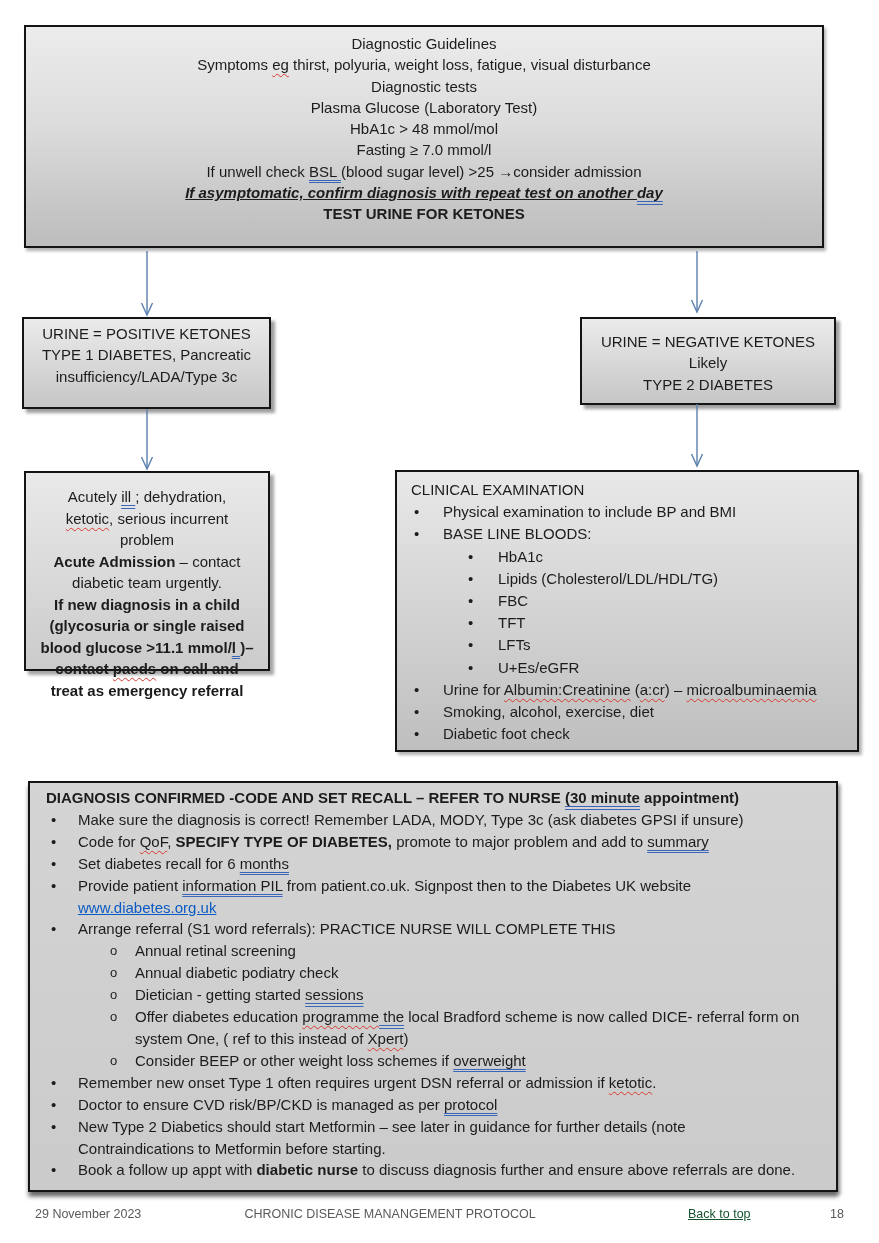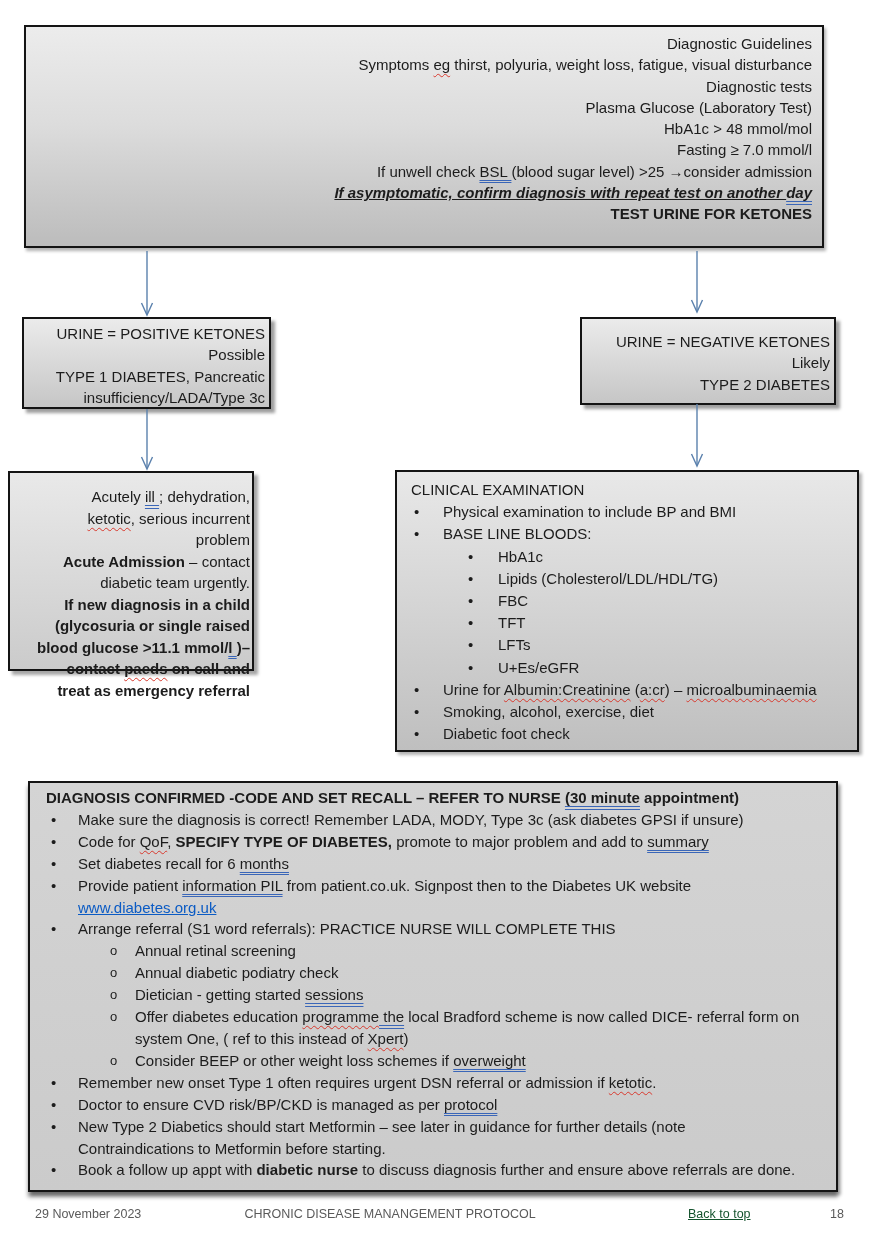--- a/index.html
+++ b/index.html
@@ -1,38 +1,38 @@
 <!DOCTYPE html>
 <html><head>
 <meta charset="utf-8">
 <style>
   html,body{margin:0;padding:0;background:#fff;}
   .page{
     position:relative;width:879px;height:1243px;background:#ffffff;
     font-family:"Liberation Sans", sans-serif;color:#1c1c1c;overflow:hidden;
   }
   .box{position:absolute;box-sizing:border-box;border:2px solid #141414;}
-  .center-text{text-align:right;}
+  .center-text{text-align:center;}
   .ln{white-space:nowrap;}
   
   .top-box{left:24px;top:25px;width:800px;height:223px;
     background:linear-gradient(180deg,#ececec 0%,#dcdcdc 45%,#bcbcbc 100%);
     box-shadow:2px 3px 3px rgba(0,0,0,0.30);
     padding:6px 10px;font-size:15px;line-height:21.3px;}
   
   .pos-box{left:22px;top:317px;width:249px;height:92px;
     background:linear-gradient(180deg,#ebebeb 0%,#c6c6c6 100%);
     box-shadow:4px 4px 3px rgba(0,0,0,0.38);
     padding:4px 4px;font-size:15px;line-height:21.3px;}
   .neg-box{left:580px;top:317px;width:256px;height:88px;
     background:linear-gradient(180deg,#ebebeb 0%,#c6c6c6 100%);
     box-shadow:4px 4px 3px rgba(0,0,0,0.38);
     padding:12px 4px;font-size:15px;line-height:21.3px;}
   
-  .acute-box{left:8px;top:471px;width:246px;height:200px;
+  .acute-box{left:24px;top:471px;width:246px;height:200px;
     background:linear-gradient(180deg,#e9e9e9 0%,#cbcbcb 100%);
     box-shadow:4px 4px 3px rgba(0,0,0,0.35);
     padding:13px 2px;font-size:15px;line-height:21.5px;}
   
   .clinical-box{left:395px;top:470px;width:464px;height:282px;
     background:linear-gradient(180deg,#e8e8e8 0%,#bfbfbf 100%);
     box-shadow:3px 3px 3px rgba(0,0,0,0.30);
     padding:7px 6px;font-size:15px;line-height:22.2px;}
   
   .diagnosis-box{left:28px;top:781px;width:810px;height:411px;
@@ -95,21 +95,20 @@
   </div>
   <div class="arrow" style="left:690px;top:251px;">
     <svg width="14" height="63">
         <line x1="7" y1="0" x2="7" y2="60"></line>
         <polyline points="1.5,49 7,61 12.5,49"></polyline>
       </svg>
   </div>
 
   <div class="box pos-box center-text">
       <div class="ln"><span>URINE = POSITIVE KETONES</span></div>
-      <div class="ln"><span>Possible</span></div>
       <div class="ln"><span>TYPE 1 DIABETES,  Pancreatic</span></div>
       <div class="ln"><span>insufficiency/LADA/Type  3c</span></div>
     </div>
 
   <div class="box neg-box center-text">
       <div class="ln"><span>URINE = NEGATIVE KETONES</span></div>
       <div class="ln"><span>Likely</span></div>
       <div class="ln"><span>TYPE 2 DIABETES</span></div>
     </div>
 

